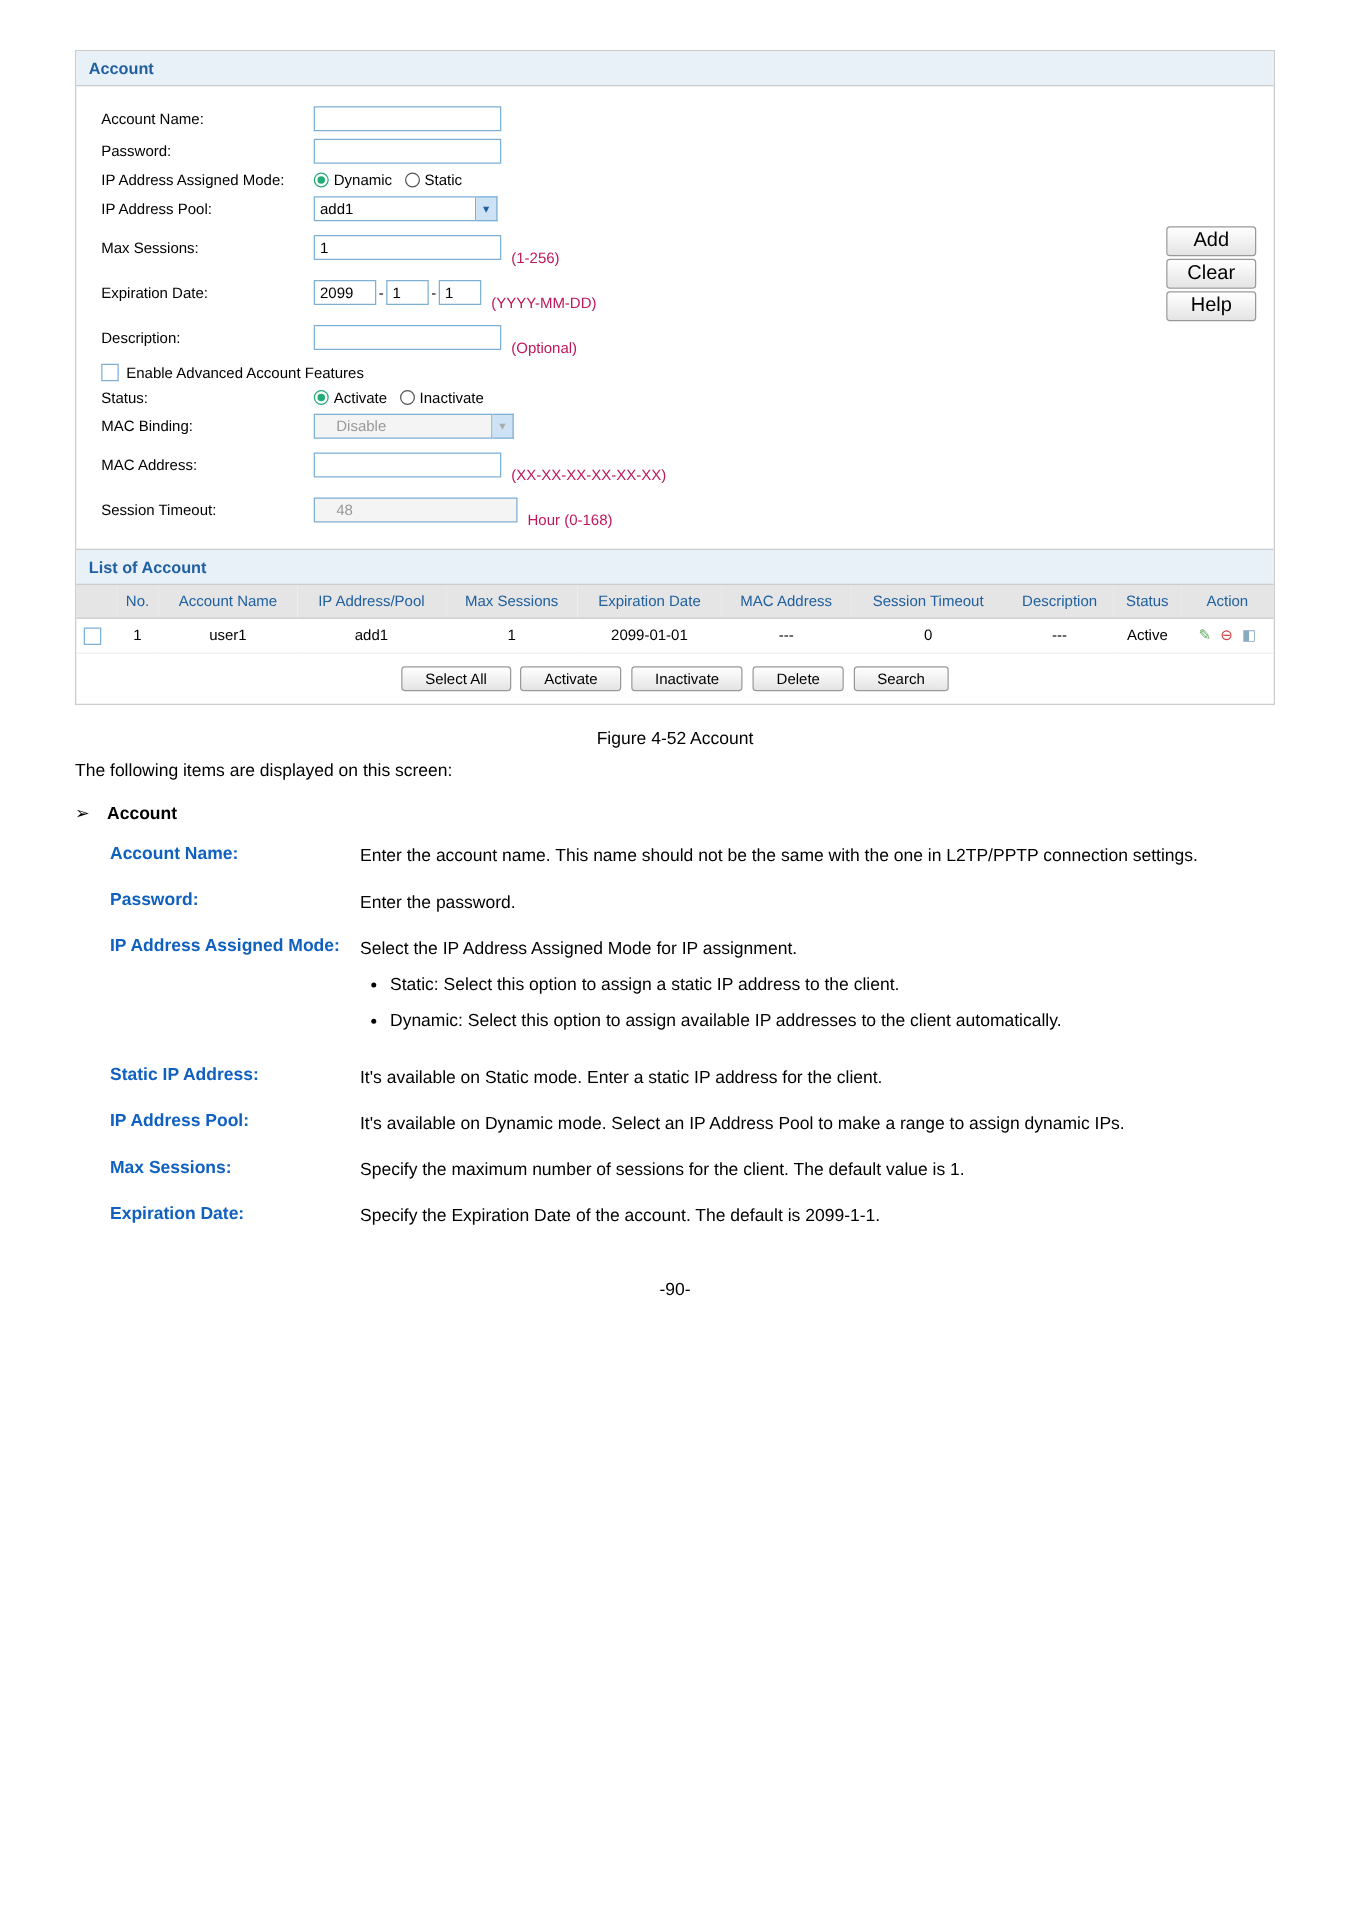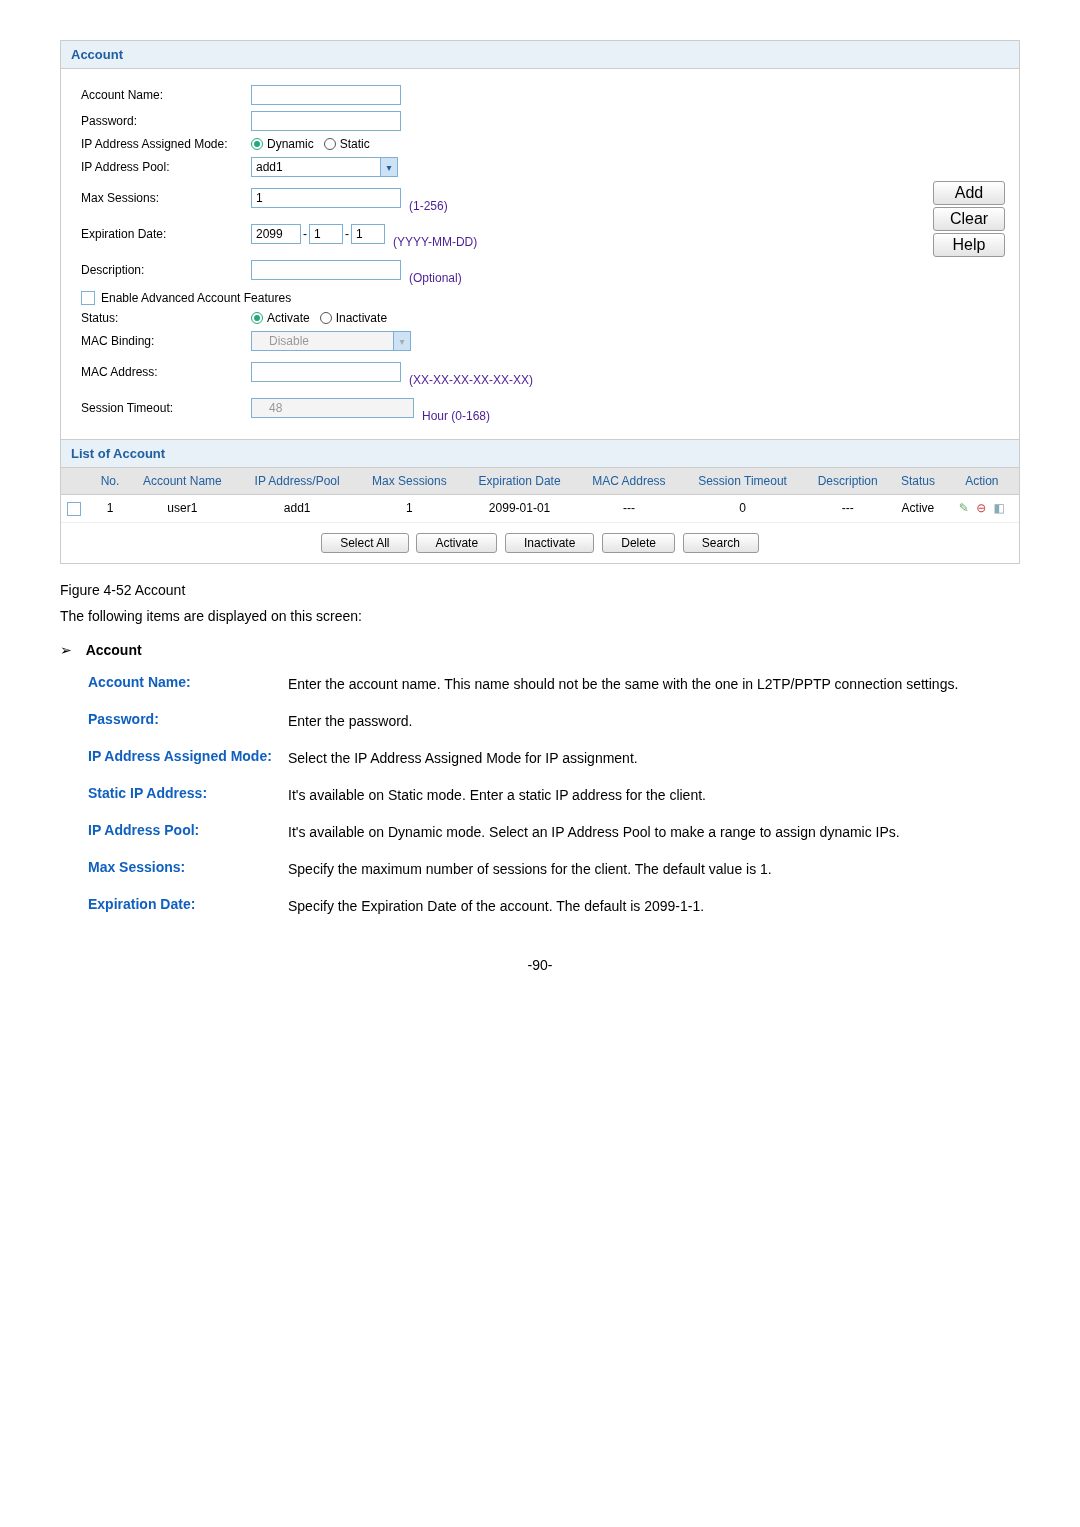--- a/index.html
+++ b/index.html
@@ -49,21 +49,21 @@
     display:inline-flex;
     align-items:center;
     justify-content:center;
     width:16px; height:18px;
     background:#cde3f5;
     border:1px solid #7eb0d6;
     border-left:none;
     color:#2060a0;
     font-size:10px;
   }
-  .hint { margin-left: 8px; color:#4c1d95;margin-top:16px; }
+  .hint { margin-left: 8px; color:#be185d;margin-top:16px; }
   .radio-dot {
     display:inline-block; width:10px; height:10px; border-radius:50%;
     border:1px solid #555; margin-right:4px; position:relative; vertical-align:middle;
   }
   .radio-dot.checked::after {
     content:""; position:absolute; left:2px; top:2px; width:6px; height:6px;
     border-radius:50%; background:#2a7; 
   }
   .radio-dot.checked { border-color:#2a7; }
   .checkbox-sq {
@@ -98,21 +98,21 @@
   }
   table.list th {
     color:#2060a0; font-weight:normal; padding:6px 4px;
     border-bottom:1px solid #ccc; background:#e5e5e5;
   }
   table.list td {
     text-align:center; padding:6px 4px; border-bottom:1px solid #eee;
   }
   .action-icons span { margin:0 2px; }
   .bottom-bar { text-align:center; padding:10px 0; }
-  .figure-caption { text-align:left; margin:18px 0 10px; }
+  .figure-caption { text-align:center; margin:18px 0 10px; }
   .intro-line { margin:10px 0 18px; }
   .chev { font-family:Arial; margin-right:10px; }
   .section-head { font-weight:bold; margin:10px 0 18px; }
   .def-row { display:flex; margin:16px 0; align-items:flex-start; }
   .def-term { width:200px; flex-shrink:0; color:#1060c0; font-weight:bold; }
   .def-desc { flex:1; text-align:justify; line-height:1.5; }
   ul.bullets { list-style:disc; padding-left:24px; margin:8px 0; }
   ul.bullets li { margin:8px 0; }
   .pagenum { text-align:center; margin-top:40px; font-size:14px; }
   .disabled-input { background:#f4f4f4; color:#999;padding-left:17px; }
@@ -270,20 +270,24 @@
 
   <div class="def-row">
     <div class="def-term">Password:</div>
     <div class="def-desc">Enter the password.</div>
   </div>
 
   <div class="def-row">
     <div class="def-term">IP Address Assigned Mode:</div>
     <div class="def-desc">
       <span>Select the IP Address Assigned Mode for IP assignment.</span>
+      <ul class="bullets">
+        <li>Static: Select this option to assign a static IP address to the client.</li>
+        <li>Dynamic: Select this option to assign available IP addresses to the client automatically.</li>
+      </ul>
     </div>
   </div>
 
   <div class="def-row">
     <div class="def-term">Static IP Address:</div>
     <div class="def-desc">It's available on Static mode. Enter a static IP address for the client.</div>
   </div>
 
   <div class="def-row">
     <div class="def-term">IP Address Pool:</div>

